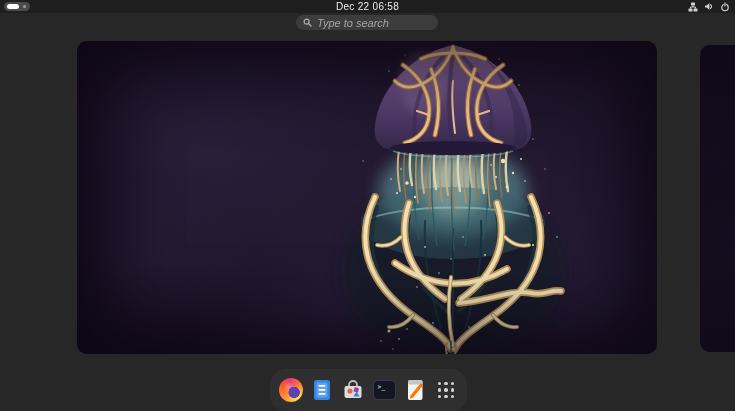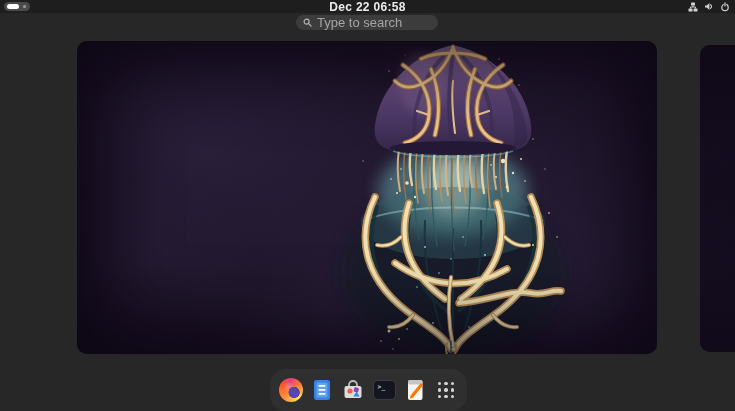--- a/index.html
+++ b/index.html
@@ -16,36 +16,36 @@
   }
   .ws-indicator{
     position:absolute;left:4px;top:2px;width:26px;height:9px;
     background:#4a4a4a;border-radius:5px;display:flex;align-items:center;
   }
   .ws-pill{width:12px;height:5px;background:#ffffff;border-radius:3px;margin-left:3px;}
   .ws-dot{width:3px;height:3px;background:#9c9c9c;border-radius:50%;margin-left:4px;}
   .clock{
     position:absolute;left:0;right:0;top:0;height:13px;
     display:flex;align-items:center;justify-content:center;
-    color:#ececec;font-size:12px;font-weight:700;letter-spacing:.3px;
+    color:#ececec;font-size:10px;font-weight:400;letter-spacing:.3px;
   }
   .status{
     position:absolute;right:5px;top:1px;height:11px;
     display:flex;align-items:center;gap:6px;
   }
   .status svg{display:block;opacity:.92;}
   
   .search{
     position:absolute;left:296px;top:15px;width:142px;height:15px;
     background:#3c3c3c;border-radius:8px;
     display:flex;align-items:center;padding:0 0 0 7px;box-sizing:border-box;gap:5px;
   }
   .search input{
     background:transparent;border:none;outline:none;color:#cfcfcf;
-    font-size:13px;font-family:"Liberation Sans",sans-serif;width:110px;padding:0;
+    font-size:11px;font-family:"Liberation Sans",sans-serif;width:110px;padding:0;font-style:italic;
   }
   .search input::placeholder{color:#a5a5a5;}
   
   .workspace{
     position:absolute;border-radius:10px;overflow:hidden;
   }
   .workspace.main{left:77px;top:41px;width:580px;height:313px;}
   .workspace.next{left:700px;top:45px;width:45px;height:307px;}
   .wallpaper{
     position:absolute;inset:0;

